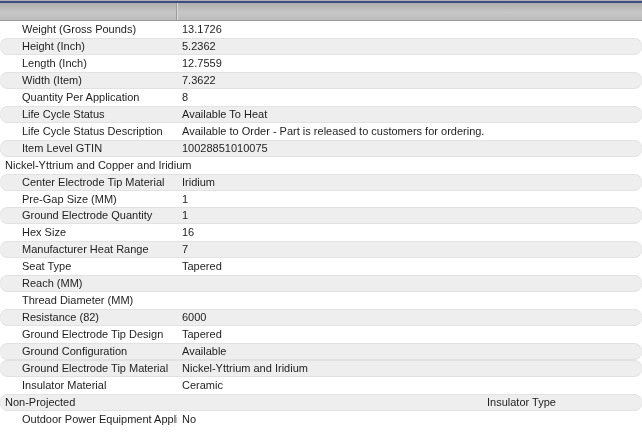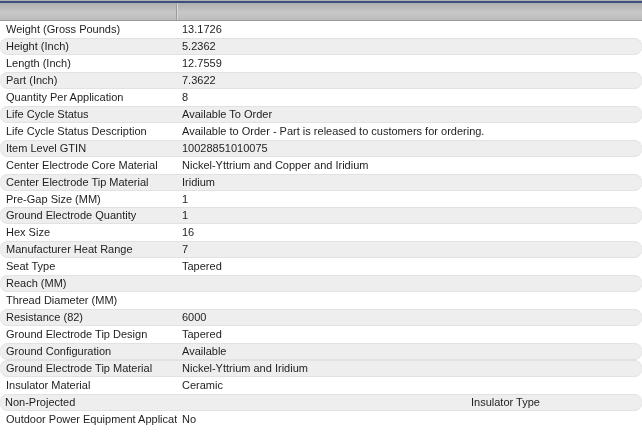--- a/index.html
+++ b/index.html
@@ -72,21 +72,21 @@
     background: #eeeeee;
     box-shadow: inset 0 1px 0 #e2e2e2, inset 0 -1px 0 #e2e2e2;
     border-radius: 8px;
   }
   .cell {
     white-space: nowrap;
     overflow: hidden;
   }
   .cell.name {
     width: 177px;
-    padding-left: 6px;
+    padding-left: 22px;
   }
   .cell.value {
     flex: 1;
     padding-left: 5px;
   }
 </style>
 </head>
 <body>
 
 <div class="window">
@@ -109,46 +109,45 @@
     <div class="cell name">Height (Inch)</div>
     <div class="cell value">5.2362</div>
   </div>
 
   <div class="row">
     <div class="cell name">Length (Inch)</div>
     <div class="cell value">12.7559</div>
   </div>
 
   <div class="row alt">
-    <div class="cell name">Part (Inch)</div>
+    <div class="cell name">Width (Item)</div>
     <div class="cell value">7.3622</div>
   </div>
 
   <div class="row">
     <div class="cell name">Quantity Per Application</div>
     <div class="cell value">8</div>
   </div>
 
   <div class="row alt">
     <div class="cell name">Life Cycle Status</div>
-    <div class="cell value">Available To Order</div>
+    <div class="cell value">Available To Heat</div>
   </div>
 
   <div class="row">
     <div class="cell name">Life Cycle Status Description</div>
     <div class="cell value">Available to Order - Part is released to customers for ordering.</div>
   </div>
 
   <div class="row alt">
     <div class="cell name">Item Level GTIN</div>
     <div class="cell value">10028851010075</div>
   </div>
 
   <div class="row">
-    <div class="cell name">Center Electrode Core Material</div>
     <div class="cell value">Nickel-Yttrium and Copper and Iridium</div>
   </div>
 
   <div class="row alt">
     <div class="cell name">Center Electrode Tip Material</div>
     <div class="cell value">Iridium</div>
   </div>
 
   <div class="row">
     <div class="cell name">Pre-Gap Size (MM)</div>

